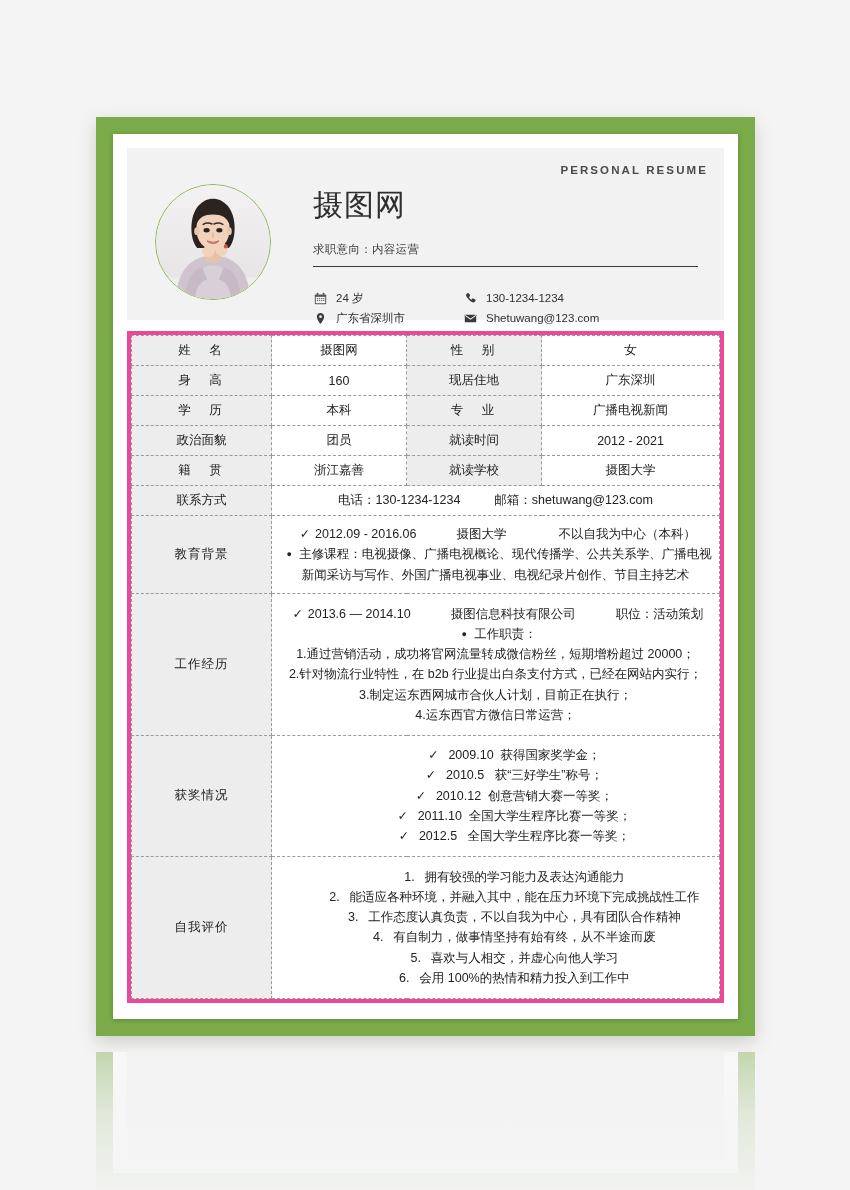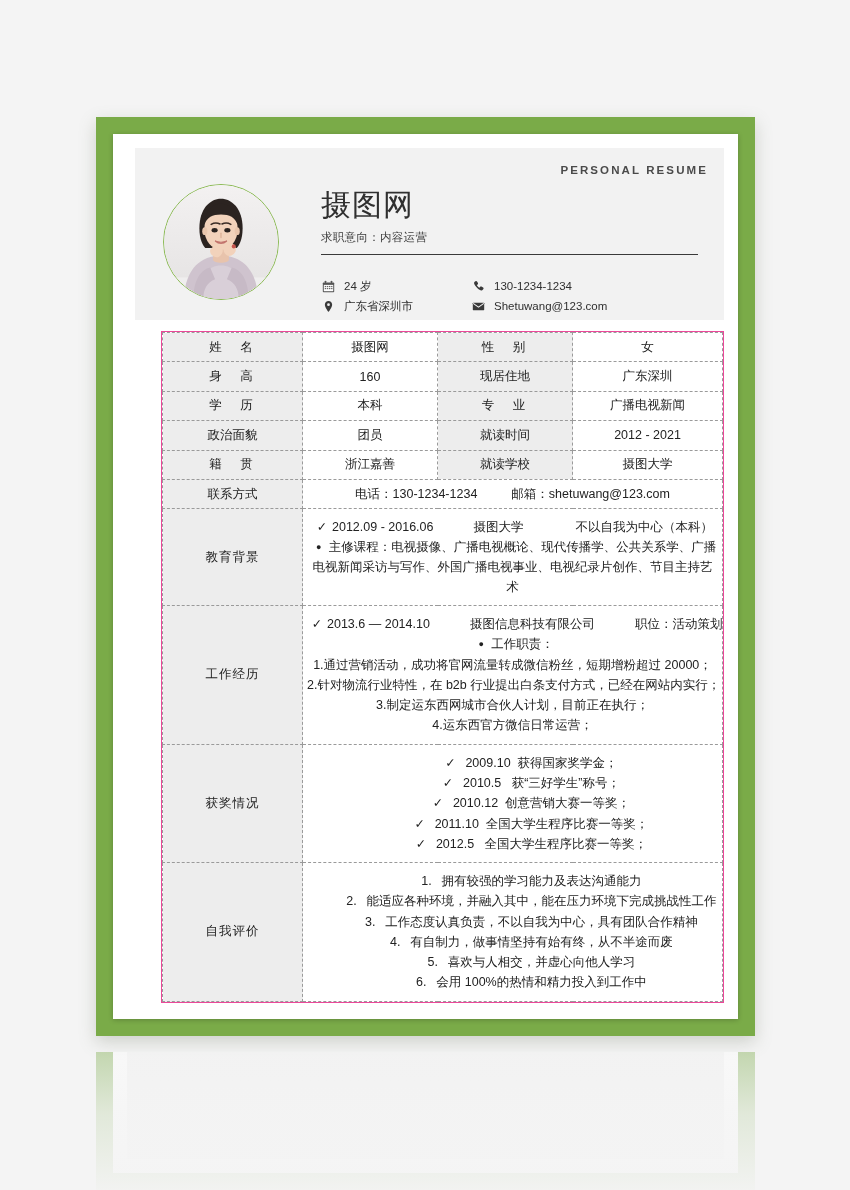--- a/index.html
+++ b/index.html
@@ -35,21 +35,21 @@
     top: 17px;
     right: 17px;
     bottom: 17px;
     background: #ffffff;
     box-shadow: 0 1px 5px rgba(0,0,0,0.22);
   }
 
   .page {
     position: absolute;
     left: 0; top: 0; right: 0; bottom: 0;
-    padding: 14px 14px 16px 22px;
+    padding: 14px 14px 16px 14px;
     background: #ffffff;
     display: flex;
     flex-direction: column;
   }
 
   
   .header {
     background: #f2f2f2;
     padding: 8px 16px 12px 16px;
     display: flex;
@@ -89,21 +89,21 @@
   }
   .person-name {
     font-size: 30px;
     color: #2f2f2f;
     letter-spacing: 1px;
     line-height: 1.15;
   }
   .objective {
     font-size: 11.5px;
     color: #3c3c3c;
-    margin-top: 7px;
+    margin-top: 19px;
     letter-spacing: .3px;
   }
   .head-rule {
     height: 1px;
     background: #3a3a3a;
     margin: 9px 0 0 0;
     width: 100%;
   }
   .contact-grid {
     margin-top: 24px;
@@ -124,26 +124,25 @@
     flex: 0 0 auto;
     display: inline-flex;
     align-items: center;
     justify-content: center;
   }
   .contact-item .ic svg { display: block; }
 
   
   .tbl-wrap {
     margin-top: 11px;
-    border: 1px solid #ec4899;
+    border: 4px solid #ec4899;
     flex: 1 1 auto;
     display: flex;
     flex-direction: column;
     min-height: 0;
-    margin-left: 26px;
   }
   table.resume {
     width: 100%;
     border-collapse: collapse;
     table-layout: fixed;
     height: 100%;
   }
   table.resume td {
     border: 1px dashed #9a9a9a;
     font-size: 12.5px;

